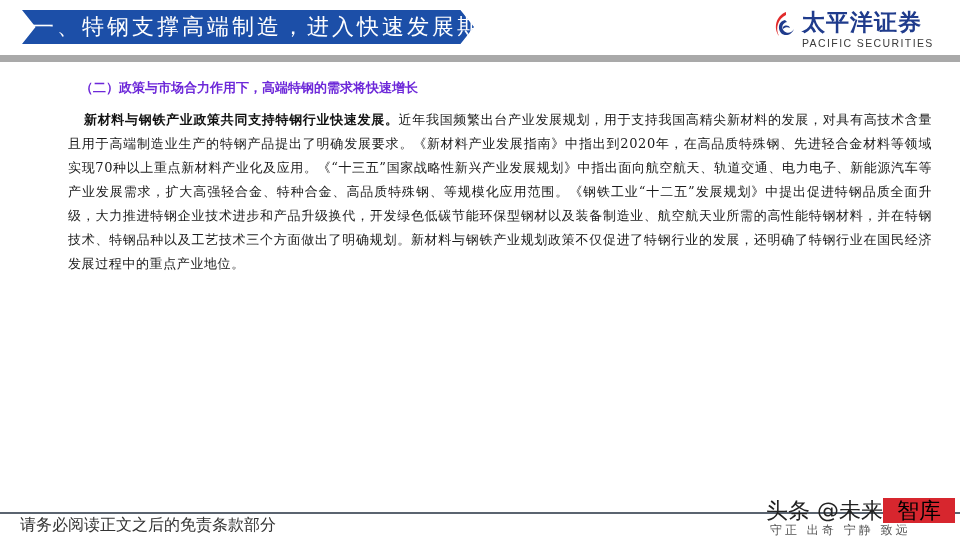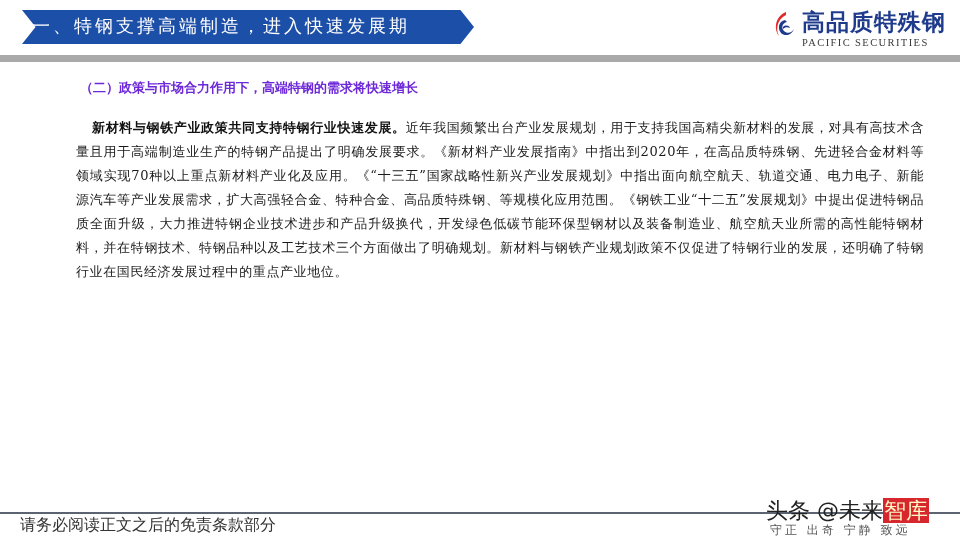--- a/index.html
+++ b/index.html
@@ -23,24 +23,24 @@
     height: 34px;
     background: #1c4fa8;
     clip-path: polygon(0 0, 97% 0, 100% 50%, 97% 100%, 0 100%, 3% 50%);
   }
   .title-text {
     position: absolute;
     left: 32px;
     top: 12px;
     height: 30px;
     line-height: 30px;
-    font-size: 18px;
+    font-size: 22px;
     color: #ffffff;
     letter-spacing: 3px;
-    font-family: Liberation Mono, monospace;
+    font-family: Liberation Sans, sans-serif;
     white-space: nowrap;
   }
   .header-gray-bar {
     position: absolute;
     left: 0;
     top: 55px;
     width: 960px;
     height: 7px;
     background: #a9a9a9;
   }
@@ -70,41 +70,41 @@
     white-space: nowrap;
     line-height: 28px;
   }
   .logo-en {
     position: absolute;
     left: 30px;
     top: 29px;
     font-size: 10.5px;
     color: #3a3a3a;
     letter-spacing: 1.4px;
-    font-family: Liberation Serif, serif;
+    font-family: Liberation Sans, sans-serif;
     white-space: nowrap;
   }
   .content {
     position: absolute;
     left: 60px;
     top: 76px;
     width: 880px;
     font-size: 13px;
     line-height: 24px;
   }
   .subheading {
     font-weight: bold;
     padding-left: 20px;
     margin: 0;
     font-family: "DejaVu Sans", "Liberation Sans", sans-serif;
     font-size: 13px;
     color: #6d28d9;
   }
   .para {
-    margin: 16px;
+    margin: 8px;
     text-indent: 16px;
     text-align: justify;
     letter-spacing: 0.6px;
   }
   .para b {
     font-family: "DejaVu Sans", "Liberation Sans", sans-serif;
     font-weight: bold;
     color: #111;
   }
   .footer-line {
@@ -129,22 +129,22 @@
     left: 766px;
     top: 496px;
     font-size: 22px;
     color: #222;
     white-space: nowrap;
     font-family: "DejaVu Sans", "Liberation Sans", sans-serif;
     line-height: 30px;
   }
   .watermark .hl {
     background: #d7262e;
-    color: #fef9c3;
-    padding: 0 1px;
+    color: #000000;
+    padding: 0 14px;
   }
   .watermark-sub {
     position: absolute;
     left: 770px;
     top: 522px;
     font-size: 12px;
     color: #555;
     white-space: nowrap;
     letter-spacing: 3px;
   }
@@ -154,21 +154,21 @@
 
 <div class="title-banner"></div>
 <div class="title-text">一、特钢支撑高端制造，进入快速发展期</div>
 
 <div class="logo">
   <svg class="logo-mark" viewBox="0 0 26 30">
     <path d="M14 2 C4 6 1 18 7 26 C3 18 6 9 14 5 Z" fill="#e12a2a"></path>
     <path d="M13 10 C7 11 5 18 9 23 C13 27 20 25 22 19 C20 23 15 24 12 21 C9 18 10 13 15 12 Z" fill="#1f3b8c"></path>
     <path d="M11 17 C13 15 17 15 18 18 C16 17 13 17 11 19 Z" fill="#1f3b8c"></path>
   </svg>
-  <div class="logo-cn">高品质特殊钢</div>
+  <div class="logo-cn">太平洋证券</div>
   <div class="logo-en">PACIFIC SECURITIES</div>
 </div>
 
 <div class="header-gray-bar"></div>
 
 <div class="content">
   <p class="subheading">（二）政策与市场合力作用下，高端特钢的需求将快速增长</p>
   <p class="para"><b>新材料与钢铁产业政策共同支持特钢行业快速发展。</b><span>近年我国频繁出台产业发展规划，用于支持我国高精尖新材料的发展，对具有高技术含量且用于高端制造业生产的特钢产品提出了明确发展要求。《新材料产业发展指南》中指出到2020年，在高品质特殊钢、先进轻合金材料等领域实现70种以上重点新材料产业化及应用。《“十三五”国家战略性新兴产业发展规划》中指出面向航空航天、轨道交通、电力电子、新能源汽车等产业发展需求，扩大高强轻合金、特种合金、高品质特殊钢、等规模化应用范围。《钢铁工业“十二五”发展规划》中提出促进特钢品质全面升级，大力推进特钢企业技术进步和产品升级换代，开发绿色低碳节能环保型钢材以及装备制造业、航空航天业所需的高性能特钢材料，并在特钢技术、特钢品种以及工艺技术三个方面做出了明确规划。新材料与钢铁产业规划政策不仅促进了特钢行业的发展，还明确了特钢行业在国民经济发展过程中的重点产业地位。</span></p>
 </div>
 

